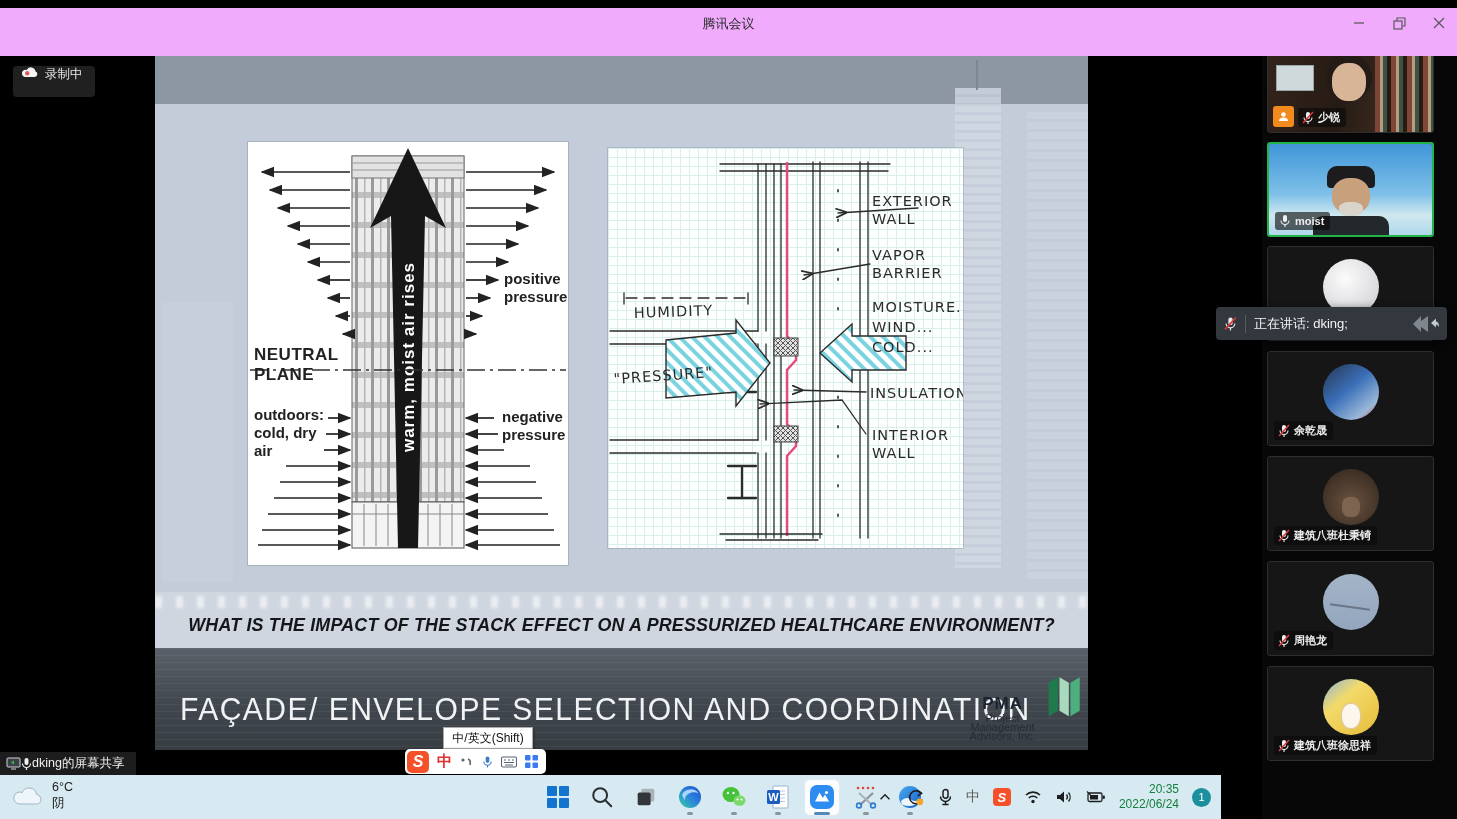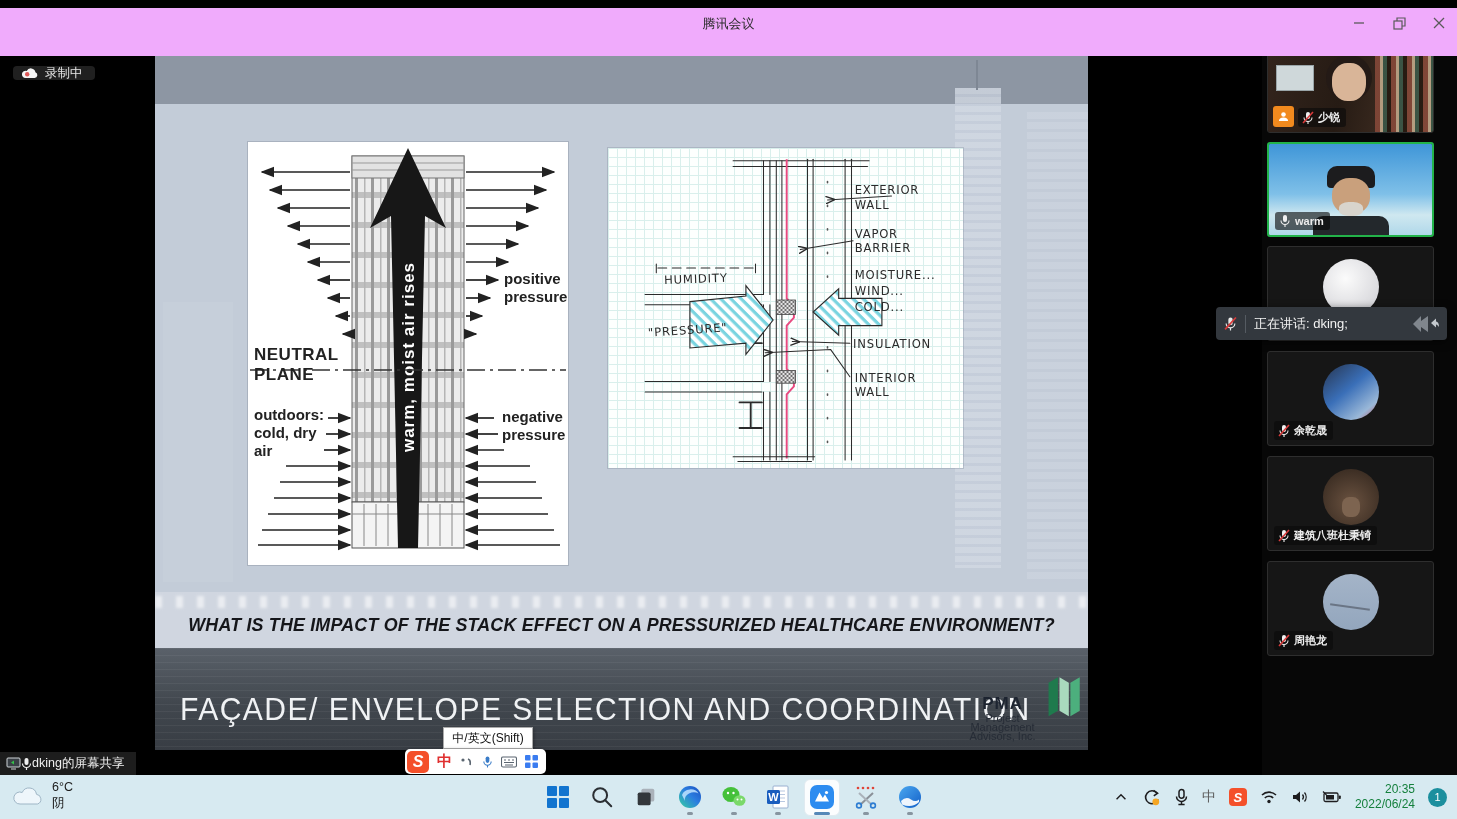--- a/index.html
+++ b/index.html
@@ -8,21 +8,21 @@
 
   
   .titlebar { position:absolute; left:0; top:0; width:1457px; height:48px; background:#f0abfc; z-index:40;margin-top:8px; }
   .titlebar-title { position:absolute; left:0; right:0; top:7px; text-align:center; font-size:13px; color:#2b2b2b; }
   .win-controls { position:absolute; right:10px; top:0; height:30px; display:flex; align-items:center; gap:24px; }
   .win-btn { width:16px; height:16px; display:flex; align-items:center; justify-content:center; cursor:default; }
 
   
   .stage { position:absolute; left:0; top:30px; width:1262px; height:745px; background:#000; }
 
-  .rec-badge { position:absolute; left:13px; top:36px; height:14px; padding:0 12px 0 8px; background:#202020; border-radius:4px; display:flex; align-items:center; gap:7px; z-index:5; }
+  .rec-badge { position:absolute; left:13px; top:36px; height:31px; padding:0 12px 0 8px; background:#202020; border-radius:4px; display:flex; gap:7px; z-index:5; }
   .rec-badge span { color:#e8e8e8; font-size:12.5px; }
 
   .share-bar { position:absolute; left:0; top:722px; height:23px; padding:0 12px 0 6px; background:#1d1d1d; display:flex; align-items:center; gap:0; z-index:6; }
   .share-bar span { color:#f0f0f0; font-size:12.5px; }
 
   
   .slide { position:absolute; left:155px; top:22px; width:933px; height:698px; background:#c3ccd8; overflow:hidden; }
   .slide-topband { position:absolute; left:0; top:0; width:933px; height:52px; background:#8d96a3; }
   .skyline-tower { position:absolute; background:#ccd4df; opacity:.8; }
   .skyline-tower.t1 { left:800px; top:36px; width:46px; height:480px;
@@ -52,21 +52,21 @@
   
   .card-left { position:absolute; left:93px; top:90px; width:320px; height:423px; background:#fff; box-shadow:0 0 0 1px rgba(120,130,145,.35); }
   .stack-svg { position:absolute; inset:0; width:100%; height:100%; }
   .stack-svg line.arr { stroke:#222; stroke-width:1.7; }
   .stack-svg text { font-family:"Liberation Sans", sans-serif; }
   .lbl { font-size:15px; fill:#222; font-weight:bold; }
   .lbl-big { font-size:17px; fill:#222; font-weight:bold; letter-spacing:.5px; }
   .arrow-txt { font-size:17px; fill:#fff; font-weight:bold; letter-spacing:1px; }
 
   
-  .sketch { position:absolute; left:453px; top:96px; width:355px; height:320px; background:#fdfffe;
+  .sketch { position:absolute; left:453px; top:96px; width:355px; height:400px; background:#fdfffe;
      background-image:linear-gradient(#d9efec 1px, transparent 1px), linear-gradient(90deg, #d9efec 1px, transparent 1px);
      background-size:9px 9px; box-shadow:0 0 0 1px rgba(120,130,145,.3); }
   .sketch svg { position:absolute; inset:0; width:100%; height:100%; }
   .sk { stroke:#2b2b2b; stroke-width:1.3; fill:none; stroke-linecap:round; }
   .sk-thick { stroke:#2b2b2b; stroke-width:2.3; fill:none; stroke-linecap:round; }
   .sk-txt { font-size:14.5px; fill:#2b2b2b; letter-spacing:1px; font-family:"DejaVu Sans", sans-serif; }
 
   
   .sidebar { position:absolute; left:1262px; top:30px; width:195px; height:799px; background:#070707;font-weight:bold; }
   .tile { position:absolute; left:5px; width:167px; height:95px; background:#161616; border:1px solid #2e2e2e; border-radius:3px; overflow:hidden; }
@@ -83,21 +83,21 @@
   .banner-text { color:#f2f2f2; font-size:13px; flex:1; white-space:nowrap; }
 
   
   .ime-tooltip { position:absolute; left:443px; top:727px; width:90px; height:22px; background:#fff; border:1px solid #ababab; box-shadow:1px 2px 3px rgba(0,0,0,.3); display:flex; align-items:center; justify-content:center; font-size:12px; color:#111; z-index:30; }
   .ime-bar { position:absolute; left:405px; top:749px; height:25px; background:#fff; border-radius:5px; box-shadow:0 1px 4px rgba(0,0,0,.35); display:flex; align-items:center; padding:0 8px 0 2px; gap:8px; z-index:30; }
   .sogou-logo { width:22px; height:22px; background:#f4502a; border-radius:5px; color:#fff; font-weight:bold; font-size:16px; display:flex; align-items:center; justify-content:center; font-style:italic; }
   .ime-mode { color:#e03030; font-size:15px; font-weight:bold; }
   .ime-small { color:#5a6570; font-size:12px; display:flex; align-items:center; }
 
   
-  .taskbar { position:absolute; left:0; top:775px; width:1457px; height:44px; background:#d7eaf1; z-index:50; }
+  .taskbar { position:absolute; left:0; top:775px; width:1221px; height:44px; background:#d7eaf1; z-index:50; }
   .weather { position:absolute; left:12px; top:4px; display:flex; align-items:center; gap:8px; }
   .weather-text { font-size:12.5px; color:#1c1c1c; line-height:16px; }
   .tb-center { position:absolute; left:542px; top:0; height:44px; display:flex; align-items:center; gap:12px; }
   .tb-icon { position:relative; width:32px; height:40px; display:flex; align-items:center; justify-content:center; }
   .tb-dot { position:absolute; bottom:2px; left:50%; transform:translateX(-50%); width:6px; height:3px; border-radius:2px; background:#8795a0; }
   .tb-meeting-bg { position:absolute; top:2px; left:-2px; width:36px; height:37px; background:#fbfdfe; border:1px solid #e0eaf0; border-radius:6px; }
   .tb-dot.active { width:16px; background:#5588b8; }
   .tray { position:absolute; right:10px; top:0; height:44px; display:flex; align-items:center; gap:13px; }
   .tray-ime-glyph { font-size:14px; color:#5c5c5c; }
   .tray-sogou { width:18px; height:18px; background:#f4502a; border-radius:4px; color:#fff; font-weight:bold; font-size:13px; font-style:italic; display:flex; align-items:center; justify-content:center; }
@@ -380,21 +380,21 @@
       <div style="position:absolute;left:58px;top:22px;width:48px;height:22px;border-radius:10px 10px 4px 4px;background:#1c1c1e"></div>
       <div style="position:absolute;left:63px;top:34px;width:38px;height:36px;border-radius:45%;background:#c9a07c"></div>
       <div style="position:absolute;left:70px;top:58px;width:24px;height:14px;border-radius:40%;background:#d8d4cc"></div>
       <div style="position:absolute;left:44px;top:72px;width:76px;height:23px;border-radius:10px 10px 0 0;background:#23282c"></div>
       <div class="name-pill">
         <svg width="12" height="14" viewBox="0 0 12 14">
           <rect x="4" y="1" width="4" height="7" rx="2" fill="#f0f0f0"></rect>
           <path d="M2,6.5 a4,4 0 0 0 8,0" fill="none" stroke="#f0f0f0" stroke-width="1.1"></path>
           <line x1="6" y1="10.5" x2="6" y2="13" stroke="#f0f0f0" stroke-width="1.1"></line>
         </svg>
-        <span>warm</span>
+        <span>moist</span>
       </div>
     </div>
 
     <div class="tile" style="top:216px">
       <div class="avatar" style="background:radial-gradient(circle at 40% 35%,#fbfbfb,#d8d8dc 75%,#c8c8cc)"></div>
     </div>
 
     <div class="tile" style="top:426px">
       <div class="avatar" style="background:radial-gradient(circle at 50% 60%,#6a5240,#3a2c22 80%);"></div>
       <div style="position:absolute;left:50%;top:40px;transform:translateX(-50%);width:18px;height:20px;border-radius:40%;background:#7d6450"></div>
@@ -429,20 +429,33 @@
         <svg width="12" height="14" viewBox="0 0 12 14">
           <rect x="4" y="1" width="4" height="7" rx="2" fill="#f0f0f0"></rect>
           <path d="M2,6.5 a4,4 0 0 0 8,0" fill="none" stroke="#f0f0f0" stroke-width="1.1"></path>
           <line x1="6" y1="10.5" x2="6" y2="13" stroke="#f0f0f0" stroke-width="1.1"></line>
           <line x1="1" y1="12" x2="11" y2="1" stroke="#d83a3a" stroke-width="1.6"></line>
         </svg>
         <span>周艳龙</span>
       </div>
     </div>
 
+    <div class="tile" style="top:636px">
+      <div class="avatar" style="background:linear-gradient(140deg,#8ab4e0 0%,#f2da6a 35%,#e8c040 90%)"></div>
+      <div style="position:absolute;left:50%;top:36px;transform:translateX(-50%);width:20px;height:26px;border-radius:45%;background:#fdf6ec;border:1px solid #d8c8a8"></div>
+      <div class="name-pill">
+        <svg width="12" height="14" viewBox="0 0 12 14">
+          <rect x="4" y="1" width="4" height="7" rx="2" fill="#f0f0f0"></rect>
+          <path d="M2,6.5 a4,4 0 0 0 8,0" fill="none" stroke="#f0f0f0" stroke-width="1.1"></path>
+          <line x1="6" y1="10.5" x2="6" y2="13" stroke="#f0f0f0" stroke-width="1.1"></line>
+          <line x1="1" y1="12" x2="11" y2="1" stroke="#d83a3a" stroke-width="1.6"></line>
+        </svg>
+        <span>建筑八班徐思祥</span>
+      </div>
+    </div>
   </div>
 
   <div class="banner">
     <svg width="13" height="16" viewBox="0 0 12 14">
       <rect x="4" y="1" width="4" height="7" rx="2" fill="#e8e8e8"></rect>
       <path d="M2,6.5 a4,4 0 0 0 8,0" fill="none" stroke="#e8e8e8" stroke-width="1.1"></path>
       <line x1="6" y1="10.5" x2="6" y2="13" stroke="#e8e8e8" stroke-width="1.1"></line>
       <line x1="1" y1="12" x2="11" y2="1" stroke="#d83a3a" stroke-width="1.6"></line>
     </svg>
     <div class="banner-divider"></div>

